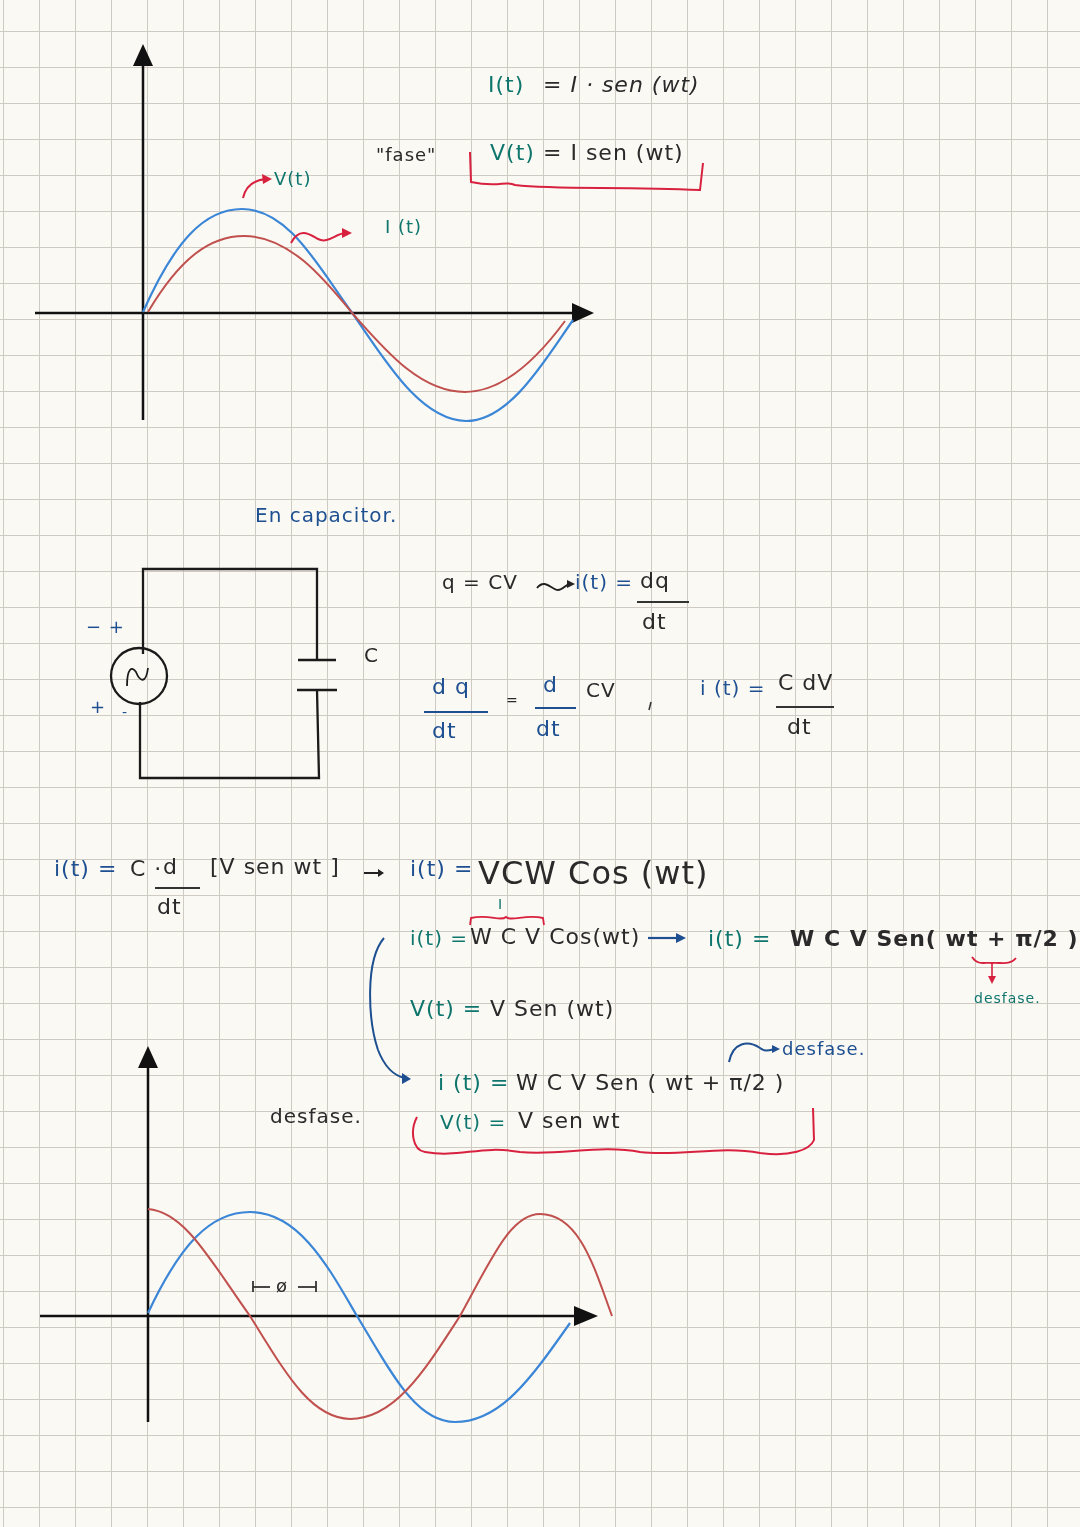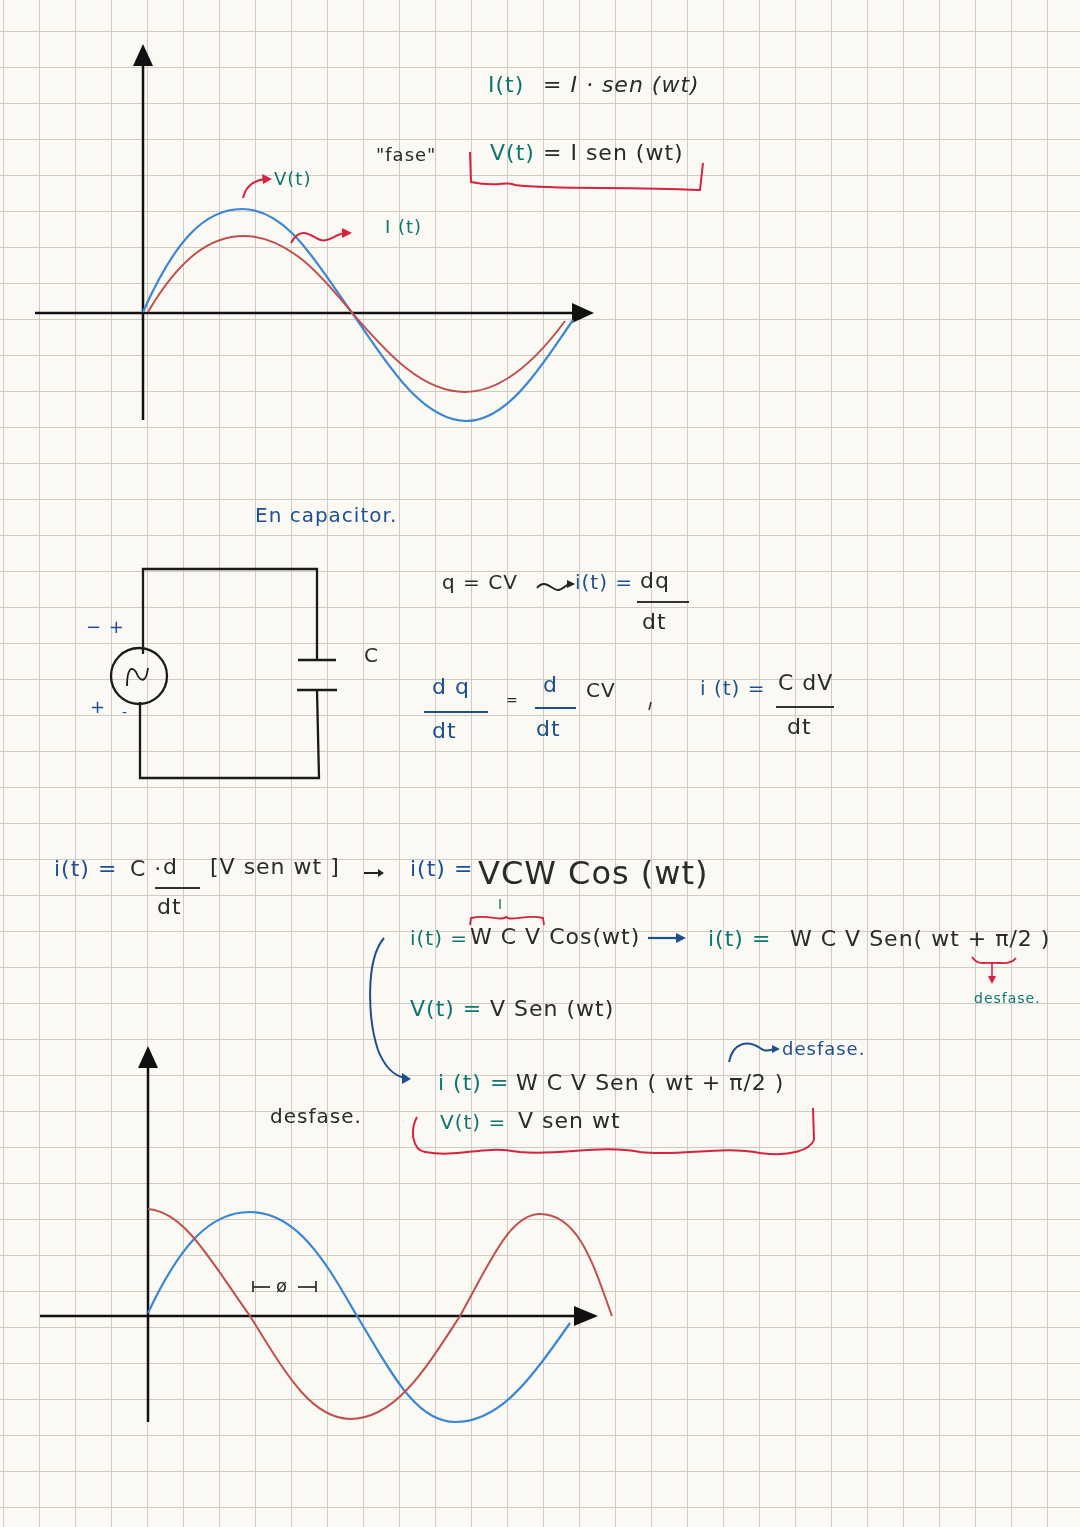--- a/index.html
+++ b/index.html
@@ -142,21 +142,21 @@
 <div class="ink black f22" style="left:163px; top:854px;">d</div>
 <div class="ink black f22" style="left:157px; top:894px;">dt</div>
 <div class="ink black f22" style="left:210px; top:854px;">[V sen wt ]</div>
 <div class="ink blue f22" style="left:410px; top:856px;">i(t) =</div>
 <div class="ink black f24" style="left:478px; top:854px; font-size:32px;">VCW Cos (wt)</div>
 
 <div class="ink red f14" style="left:498px; top:896px;">I</div>
 <div class="ink red f20" style="left:410px; top:926px;">i(t) =</div>
 <div class="ink black f22" style="left:470px; top:924px;">W C V Cos(wt)</div>
 <div class="ink red f22" style="left:708px; top:926px;">i(t) =</div>
-<div class="ink black f22" style="left:790px; top:926px;">W C V  Sen( wt + π/2 )</div>
+<div class="ink black f22" style="left:790px; top:926px;font-weight:bold;">W C V  Sen( wt + π/2 )</div>
 <div class="ink red f14" style="left:974px; top:990px;">desfase.</div>
 
 <div class="ink red f22" style="left:410px; top:996px;">V(t) =</div>
 <div class="ink black f22" style="left:490px; top:996px;">V Sen (wt)</div>
 
 <div class="ink blue f18" style="left:782px; top:1038px;">desfase.</div>
 <div class="ink red f22" style="left:438px; top:1070px;">i (t) =</div>
 <div class="ink black f22" style="left:516px; top:1070px;">W C V Sen ( wt + π/2 )</div>
 <div class="ink red f20" style="left:440px; top:1110px;">V(t) =</div>
 <div class="ink black f22" style="left:518px; top:1108px;">V sen wt</div>

